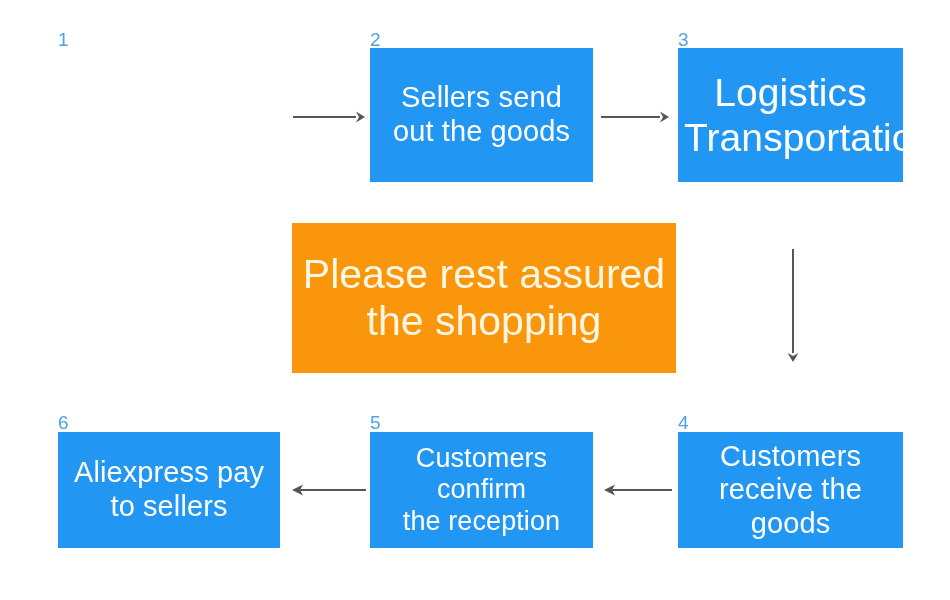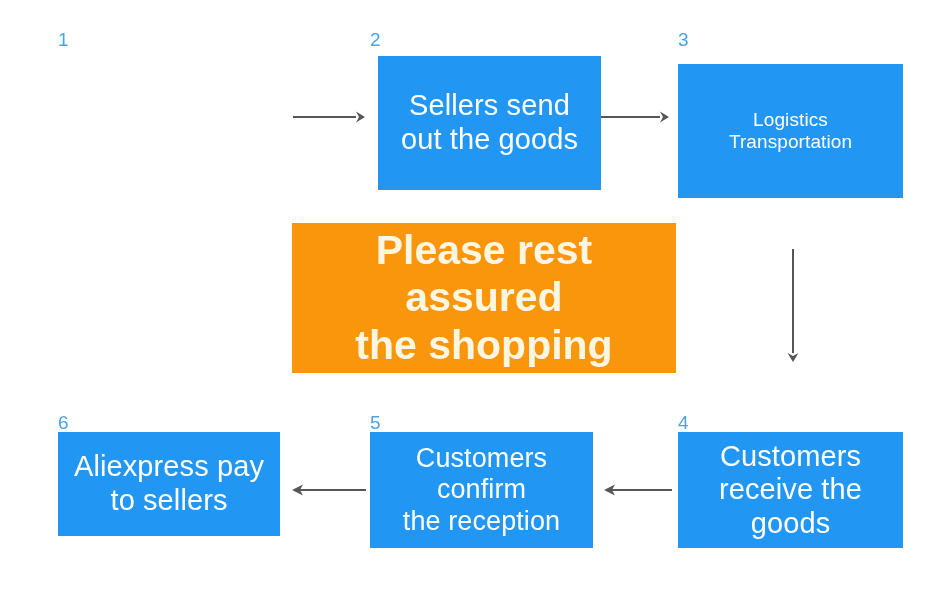--- a/index.html
+++ b/index.html
@@ -59,21 +59,21 @@
   .highlight {
     position: absolute;
     box-sizing: border-box;
     display: flex;
     align-items: center;
     justify-content: center;
     text-align: center;
     background: #f9960b;
     color: #fdf6e3;
     line-height: 1.15;
-    font-weight: 700;
+    font-weight: 400;
     padding: 4px 10px;
   }
   .highlight-text {
     display: block;
     width: 100%;
     white-space: pre-line;
   }
 
   
   .arrow {
@@ -92,52 +92,52 @@
   <div class="badge" style="left:58px; top:30px;">1</div>
 
   <div class="arrow" style="left:293px; top:110px;">
     <svg width="72" height="14" viewBox="0 0 72 14">
       <line x1="0" y1="7" x2="63" y2="7" stroke="#565656" stroke-width="2"></line>
       <path d="M63 1.5 L72 7 L63 12.5 L66 7 Z" fill="#565656"></path>
     </svg>
   </div>
 
   <div class="badge" style="left:370px; top:30px;">2</div>
-  <div class="step" style="left:370px; top:56px; width:223px; height:134px; font-size:29px;margin-left:8px;">
+  <div class="step" style="left:370px; top:48px; width:223px; height:134px; font-size:29px;">
     <span class="step-text">Sellers send
 out the goods</span>
   </div>
 
   <div class="arrow" style="left:601px; top:110px;">
     <svg width="68" height="14" viewBox="0 0 68 14">
       <line x1="0" y1="7" x2="59" y2="7" stroke="#565656" stroke-width="2"></line>
       <path d="M59 1.5 L68 7 L59 12.5 L62 7 Z" fill="#565656"></path>
     </svg>
   </div>
 
   <div class="badge" style="left:678px; top:30px;">3</div>
-  <div class="step" style="left:678px; top:48px; width:225px; height:134px; font-size:19px;margin-top:16px;">
+  <div class="step" style="left:678px; top:48px; width:225px; height:134px; font-size:39px;">
     <span class="step-text">Logistics
 Transportation</span>
   </div>
 
   <div class="highlight" style="left:292px; top:223px; width:384px; height:150px; font-size:41px;">
     <span class="highlight-text">Please rest assured
 the shopping</span>
   </div>
 
   <div class="arrow" style="left:785px; top:249px;">
     <svg width="16" height="113" viewBox="0 0 16 113">
       <line x1="8" y1="0" x2="8" y2="104" stroke="#565656" stroke-width="2"></line>
       <path d="M2.5 104 L8 113 L13.5 104 L8 107 Z" fill="#565656"></path>
     </svg>
   </div>
 
   <div class="badge" style="left:58px; top:413px;">6</div>
-  <div class="step" style="left:58px; top:432px; width:222px; height:104px; font-size:29px;">
+  <div class="step" style="left:58px; top:432px; width:222px; height:116px; font-size:29px;">
     <span class="step-text">Aliexpress pay
 to sellers</span>
   </div>
 
   <div class="arrow" style="left:288px; top:483px;">
     <svg width="78" height="14" viewBox="0 0 78 14">
       <line x1="78" y1="7" x2="11" y2="7" stroke="#565656" stroke-width="2"></line>
       <path d="M15 1.5 L4 7 L15 12.5 L12 7 Z" fill="#565656"></path>
     </svg>
   </div>

